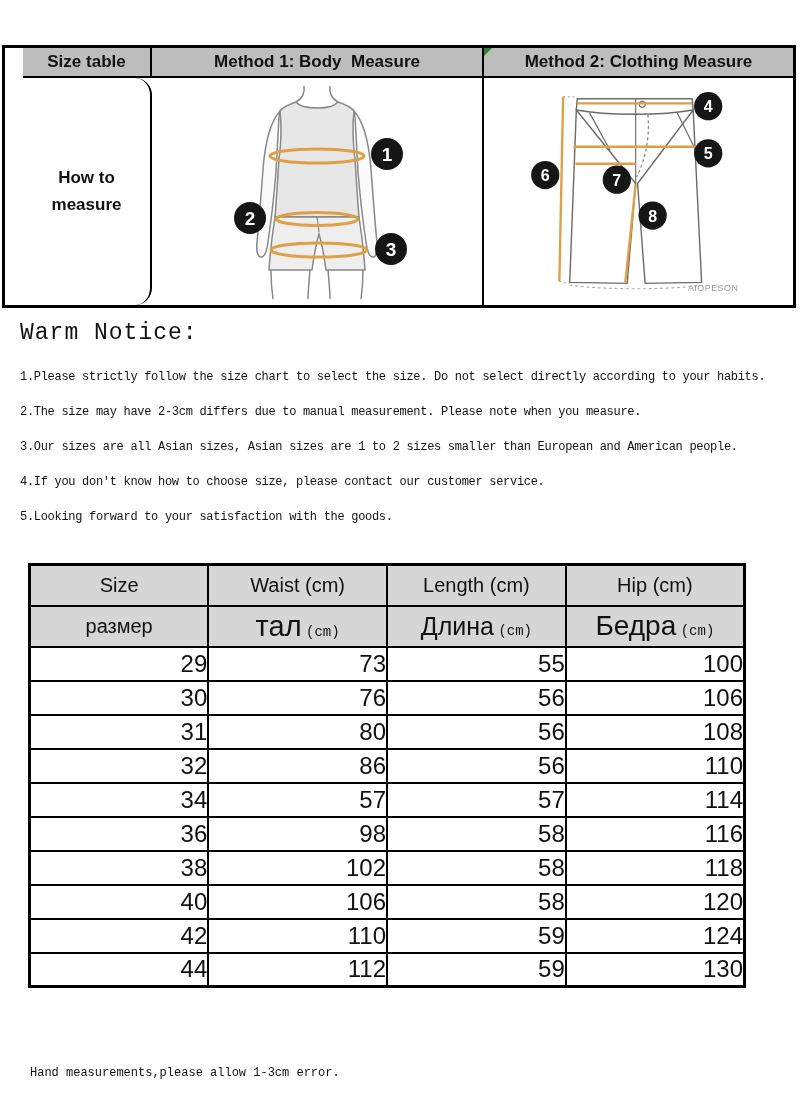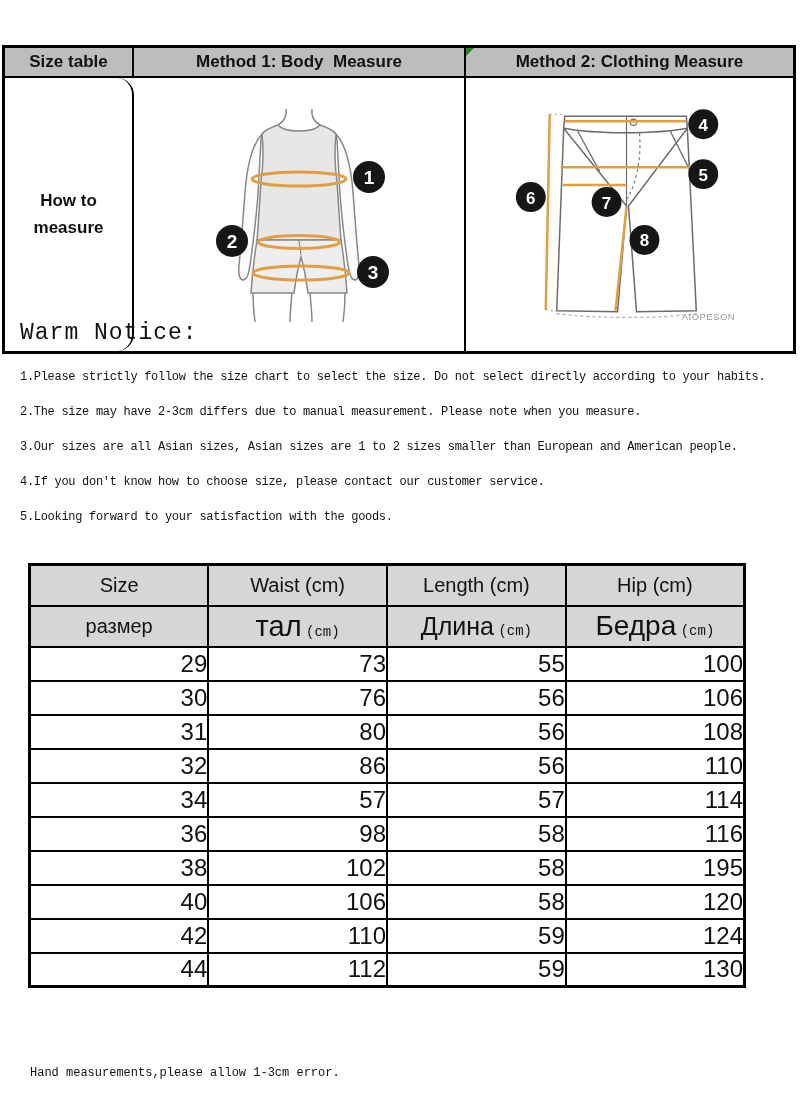--- a/index.html
+++ b/index.html
@@ -1,23 +1,23 @@
 <!DOCTYPE html>
 <html><head>
 <meta charset="utf-8">
 <style>
   * { margin:0; padding:0; box-sizing:border-box; }
   html,body { width:800px; height:1100px; background:#ffffff; position:relative;
               font-family:"Liberation Sans", sans-serif; color:#111; overflow:hidden; }
   .ws-pre { white-space:pre; }
 
   
-  .top-table { position:absolute; top:45px; left:2px; width:794px; height:309px;
+  .top-table { position:absolute; top:45px; left:2px; width:794px; height:263px;
                border:3px solid #000; display:grid;
-               grid-template-columns:129px 332px 1fr; grid-template-rows:30px 1fr; background:#fff; }
+               grid-template-columns:129px 332px 1fr; grid-template-rows:30px 1fr; background:#fff;padding-left:18px; }
   .tt-cell { border-right:2px solid #000; position:relative; }
   .tt-cell.last { border-right:none; }
   .tt-header { background:#bdbdbd; border-bottom:2px solid #000; display:flex;
                align-items:center; justify-content:center; font-weight:bold; font-size:17px; }
   .howto { display:flex; flex-direction:column; align-items:center; justify-content:center;
            font-weight:bold; font-size:17px; line-height:1.55;border-radius:17px; }
   .diagram-svg { width:100%; height:100%; display:block; }
   .green-tri { position:absolute; top:0; left:0; width:0; height:0;
                border-left:8px solid #2f7d31; border-bottom:8px solid transparent; }
 
@@ -223,21 +223,21 @@
       <tr>
         <td>36</td>
         <td>98</td>
         <td>58</td>
         <td>116</td>
       </tr>
       <tr>
         <td>38</td>
         <td>102</td>
         <td>58</td>
-        <td>195</td>
+        <td>118</td>
       </tr>
       <tr>
         <td>40</td>
         <td>106</td>
         <td>58</td>
         <td>120</td>
       </tr>
       <tr>
         <td>42</td>
         <td>110</td>

